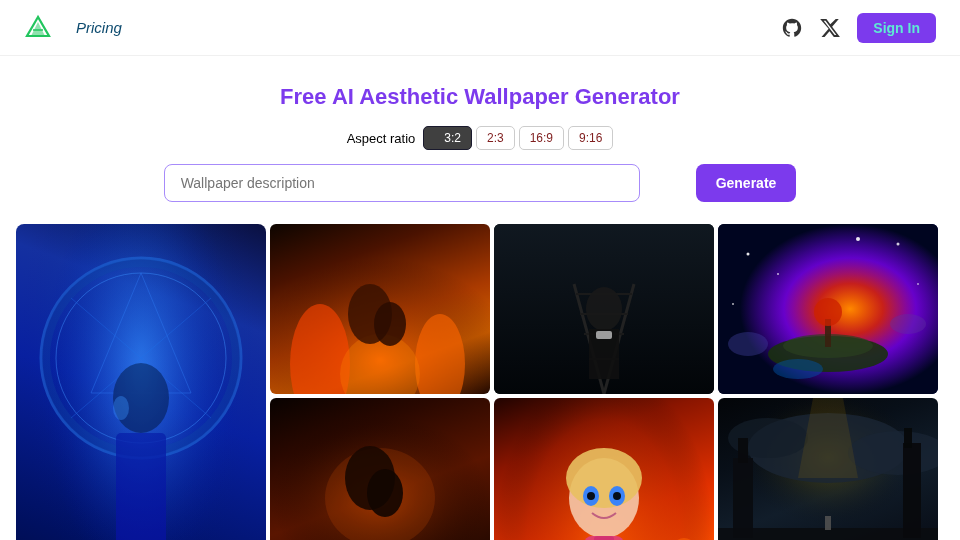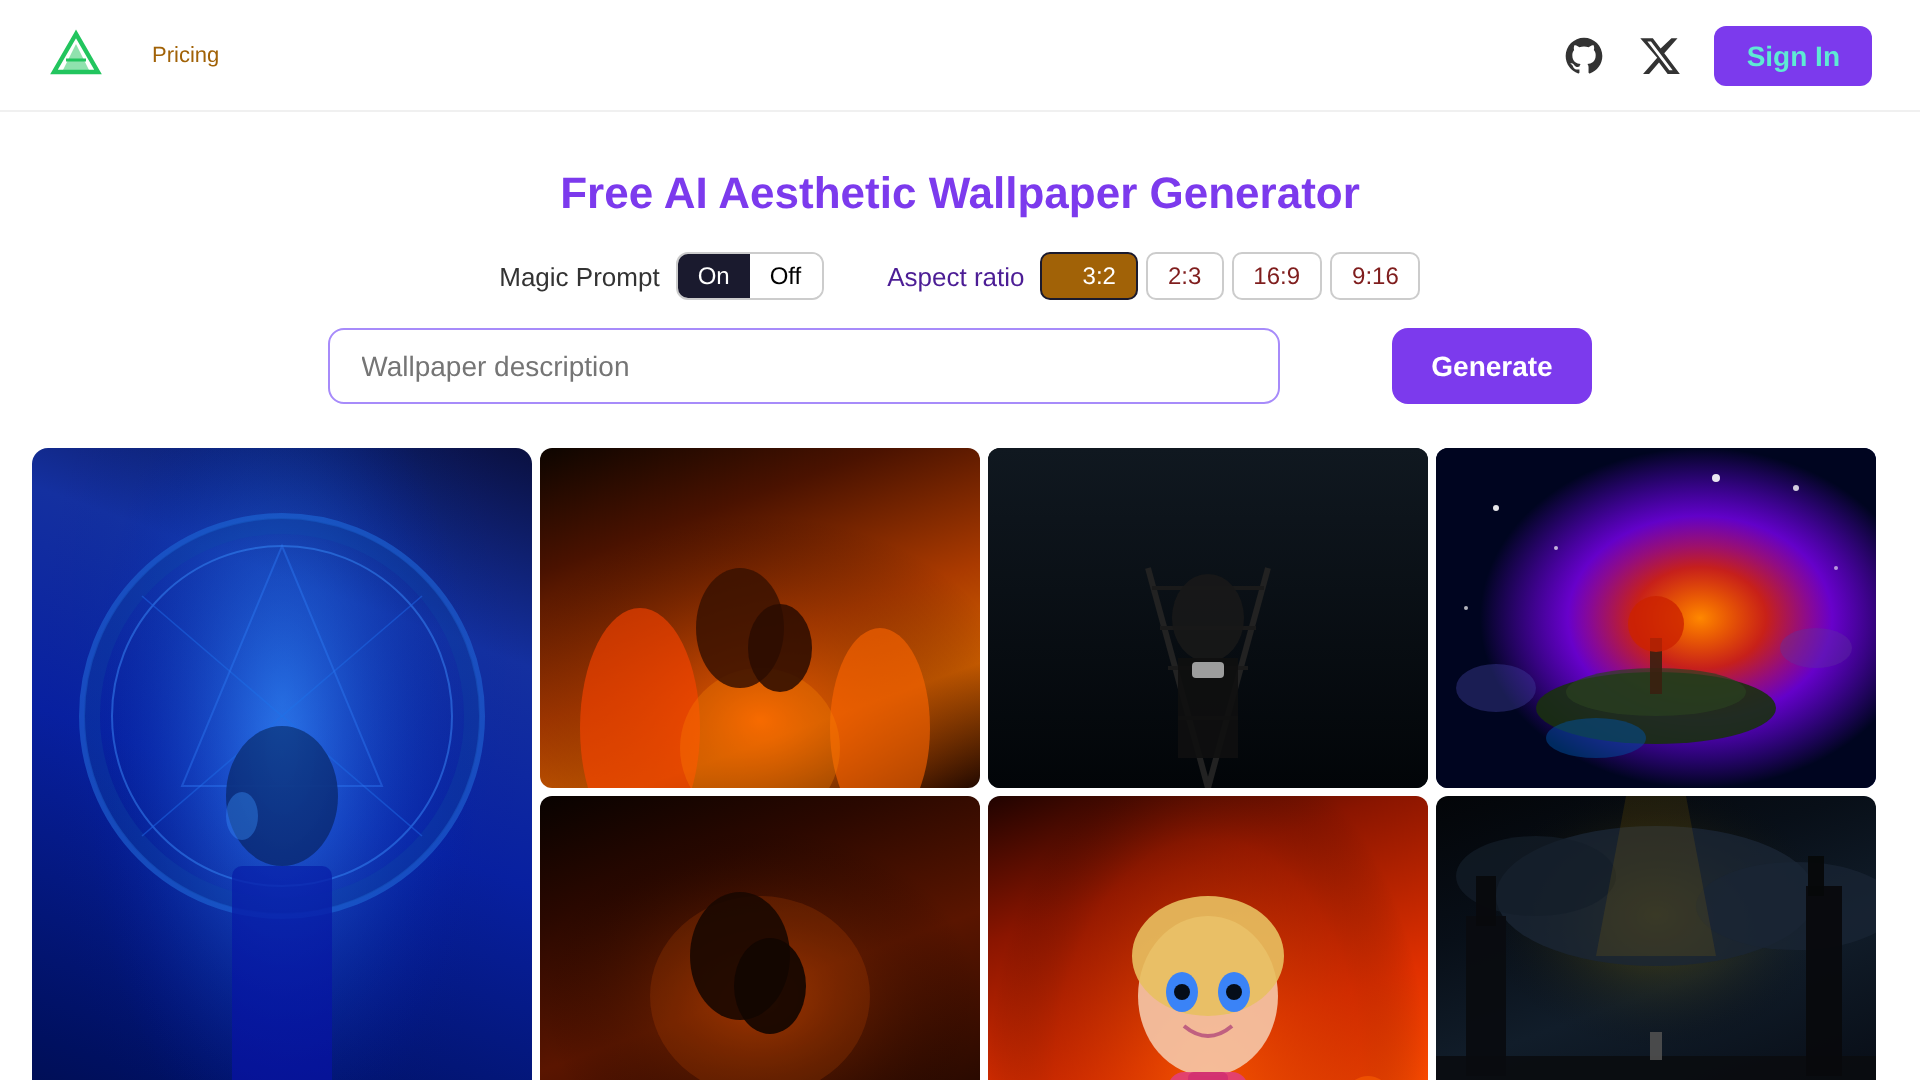--- a/index.html
+++ b/index.html
@@ -11,21 +11,21 @@
       align-items: center;
       justify-content: space-between;
       padding: 0 24px;
       height: 56px;
       border-bottom: 1px solid #f0f0f0;
     }
     .header-left { display: flex; align-items: center; gap: 24px; }
     .logo { display: flex; align-items: center; gap: 8px; text-decoration: none; }
     .logo-icon { width: 28px; height: 28px; }
     .logo-text { font-size: 17px; font-weight: 700; color: #111; }
-    .nav-link { font-size: 11px; color: #a16207; text-decoration: none; }
+    .nav-link { font-size: 15px; color: #0c4a6e; text-decoration: none; font-style: italic; }
     .header-right { display: flex; align-items: center; gap: 16px; }
     .header-icon { width: 22px; height: 22px; cursor: pointer; color: #333; }
     .sign-in-btn {
       background: #7c3aed;
       color: #5eead4;
       border: none;
       border-radius: 6px;
       padding: 7px 16px;
       font-size: 14px;
       font-weight: 600;
@@ -61,32 +61,32 @@
     }
     .toggle-btn {
       padding: 4px 10px;
       cursor: pointer;
       background: #fff;
       border: none;
       font-size: 12px;
     }
     .toggle-btn.active { background: #1a1a2e; color: #fff; }
     .aspect-group { display: flex; align-items: center; gap: 8px; }
-    .aspect-label { font-size: 13px; color: #4c1d95; }
+    .aspect-label { font-size: 13px; color: #000000; }
     .aspect-options { display: flex; gap: 4px; }
     .aspect-btn {
       padding: 4px 10px;
       border-radius: 5px;
       border: 1px solid #ccc;
       background: #fff;
       font-size: 12px;
       cursor: pointer;
       color: #7f1d1d;
     }
-    .aspect-btn.active { background: #a16207; color: #fff; border-color: #1a1a2e; padding-left: 20px; }
+    .aspect-btn.active { background: #404040; color: #fff; border-color: #1a1a2e; padding-left: 20px; }
 
     .search-row {
       display: flex;
       justify-content: center;
       gap: 8px;
       margin-bottom: 0;
     }
     .search-input {
       width: 476px;
       padding: 10px 16px;
@@ -184,27 +184,20 @@
     <svg class="header-icon" viewBox="0 0 24 24" fill="currentColor">
       <path d="M18.244 2.25h3.308l-7.227 8.26 8.502 11.24H16.17l-4.714-6.231-5.401 6.231H2.747l7.73-8.835L1.254 2.25H8.08l4.258 5.63 5.906-5.63zm-1.161 17.52h1.833L7.084 4.126H5.117z"></path>
     </svg>
     <button class="sign-in-btn">Sign In</button>
   </div>
 </header>
 
 <section class="hero">
   <h1 class="hero-title">Free AI Aesthetic Wallpaper Generator</h1>
   <div class="controls-row">
-    <div class="magic-prompt-group">
-      <span class="magic-label">Magic Prompt</span>
-      <div class="toggle-group">
-        <button class="toggle-btn active">On</button>
-        <button class="toggle-btn">Off</button>
-      </div>
-    </div>
     <div class="aspect-group">
       <span class="aspect-label">Aspect ratio</span>
       <div class="aspect-options">
         <button class="aspect-btn active">3:2</button>
         <button class="aspect-btn">2:3</button>
         <button class="aspect-btn">16:9</button>
         <button class="aspect-btn">9:16</button>
       </div>
     </div>
   </div>

